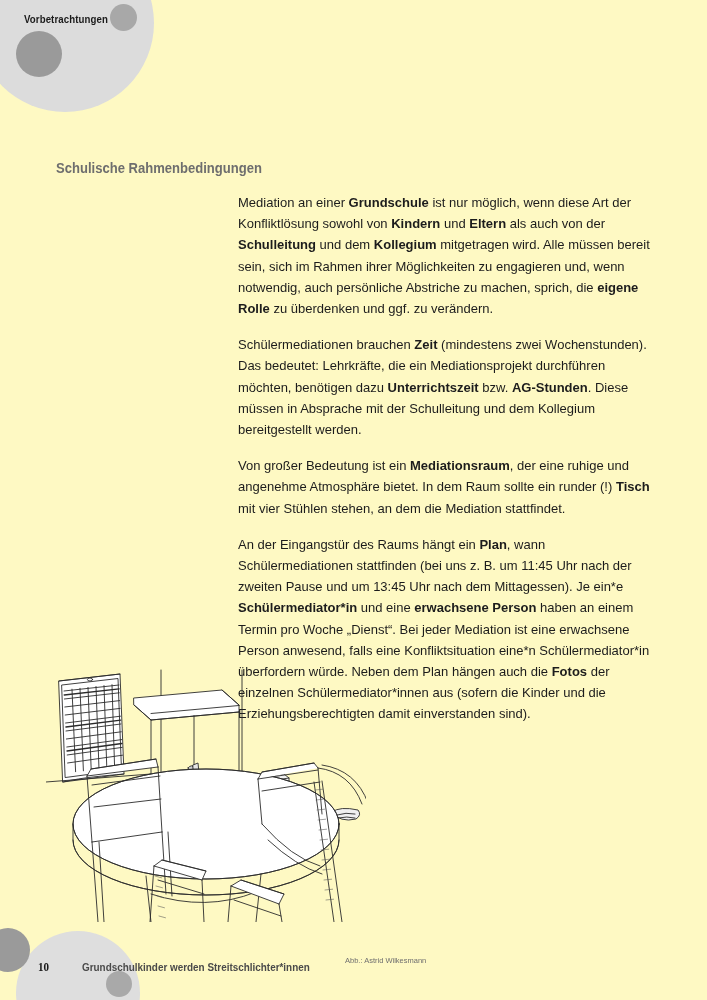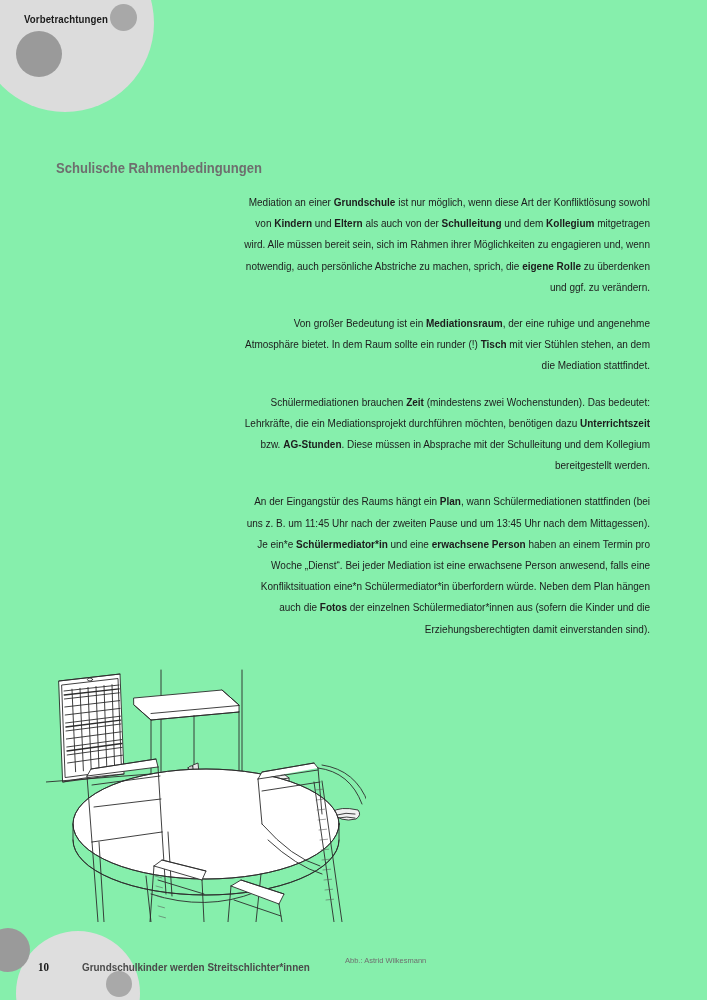--- a/index.html
+++ b/index.html
@@ -9,21 +9,21 @@
   }
   body {
     font-family: "Liberation Sans", "DejaVu Sans", sans-serif;
     -webkit-font-smoothing: antialiased;
   }
   .page {
     position: relative;
     width: 707px;
     height: 1000px;
     overflow: hidden;
-    background: #86efac;
+    background: #fef9c3;
   }
 
   
   .deco-circle {
     position: absolute;
     border-radius: 50%;
   }
   .hdr-big {
     left: -24px;
     top: -66px;
@@ -93,24 +93,24 @@
 
   
   .body-col {
     position: absolute;
     left: 238px;
     top: 192px;
     width: 412px;
   }
   .body-col p {
     margin: 0 0 15px 0;
-    font-size: 10px;
+    font-size: 13px;
     line-height: 21.2px;
     color: #1c1c1c;
-    text-align: right;
+    text-align: left;
     hyphens: manual;
   }
   .body-col p:last-child { margin-bottom: 0; }
   .body-col b { font-weight: bold; }
 
   
   .illustration {
     position: absolute;
     left: 46px;
     top: 664px;
@@ -185,22 +185,22 @@
   <div class="deco-circle hdr-big"></div>
   <div class="deco-circle hdr-small"></div>
   <div class="deco-circle hdr-dark"></div>
   <div class="tag-label">Vorbetrachtungen</div>
 
 
   <div class="subheading">Schulische Rahmenbedingungen</div>
 
   <div class="body-col" id="body-col">
       <p><span>Mediation an einer </span><b>Grundschule</b><span> ist nur möglich, wenn diese Art der Konfliktlösung sowohl von </span><b>Kindern</b><span> und </span><b>Eltern</b><span> als auch von der </span><b>Schulleitung</b><span> und dem </span><b>Kollegium</b><span> mitgetragen wird. Alle müssen bereit sein, sich im Rahmen ihrer Möglichkeiten zu engagieren und, wenn notwendig, auch persönliche Abstriche zu machen, sprich, die </span><b>eigene Rolle</b><span> zu überdenken und ggf. zu verändern.</span></p>
+      <p><span>Schülermediationen brauchen </span><b>Zeit</b><span> (mindestens zwei Wochenstunden). Das bedeutet: Lehrkräfte, die ein Mediationsprojekt durchführen möchten, benötigen dazu </span><b>Unterrichtszeit</b><span> bzw. </span><b>AG-Stunden</b><span>. Diese müssen in Absprache mit der Schulleitung und dem Kollegium bereitgestellt werden.</span></p>
       <p><span>Von großer Bedeutung ist ein </span><b>Mediationsraum</b><span>, der eine ruhige und angenehme Atmosphäre bietet. In dem Raum sollte ein runder (!) </span><b>Tisch</b><span> mit vier Stühlen stehen, an dem die Mediation stattfindet.</span></p>
-      <p><span>Schülermediationen brauchen </span><b>Zeit</b><span> (mindestens zwei Wochenstunden). Das bedeutet: Lehrkräfte, die ein Mediationsprojekt durchführen möchten, benötigen dazu </span><b>Unterrichtszeit</b><span> bzw. </span><b>AG-Stunden</b><span>. Diese müssen in Absprache mit der Schulleitung und dem Kollegium bereitgestellt werden.</span></p>
       <p><span>An der Eingangstür des Raums hängt ein </span><b>Plan</b><span>, wann Schülermediationen stattfinden (bei uns z. B. um 11:45 Uhr nach der zweiten Pause und um 13:45 Uhr nach dem Mittagessen). Je ein*e </span><b>Schülermediator*in</b><span> und eine </span><b>erwachsene Person</b><span> haben an einem Termin pro Woche „Dienst“. Bei jeder Mediation ist eine erwachsene Person anwesend, falls eine Konfliktsituation eine*n Schülermediator*in überfordern würde. Neben dem Plan hängen auch die </span><b>Fotos</b><span> der einzelnen Schülermediator*innen aus (sofern die Kinder und die Erziehungsberechtigten damit einverstanden sind).</span></p>
     </div>
 
   <div class="illustration">
     <svg width="320" height="258" viewBox="0 0 320 258" xmlns="http://www.w3.org/2000/svg" fill="none" stroke="#2b2b2b" stroke-width="0.9" stroke-linejoin="round" stroke-linecap="round">
 
       <g>
         <path d="M13 17 L74 10 L78 110 L17 118 Z" fill="#ffffff"></path>
         <path d="M13 17 L74 10"></path>
         <path d="M16 21 L72 14.5 L75.5 106 L19.5 113.5 Z"></path>

